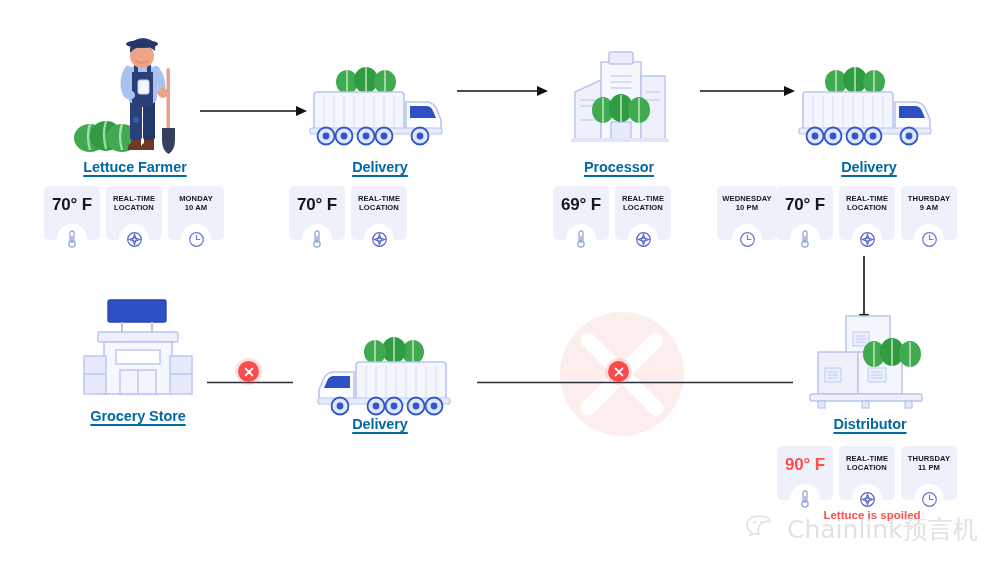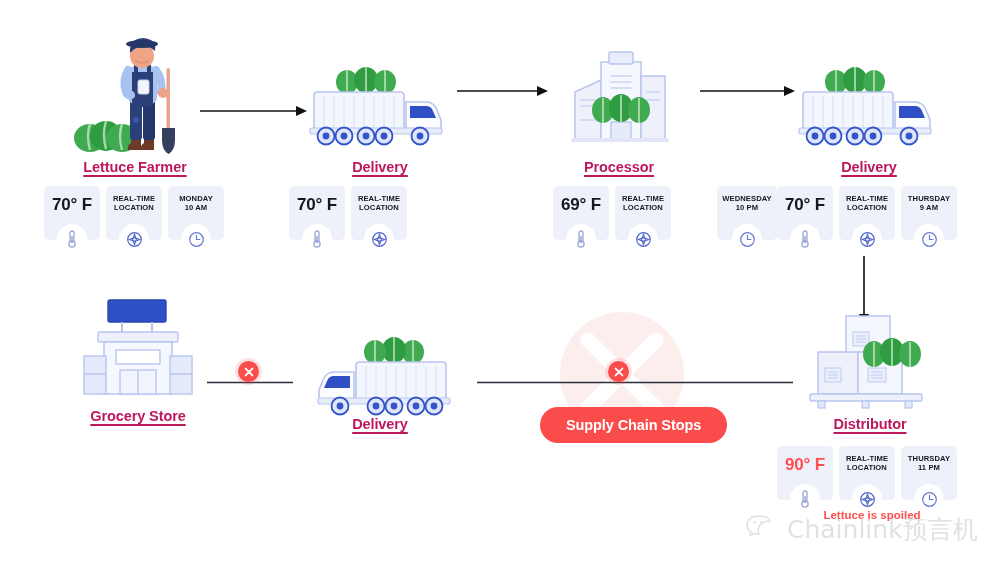--- a/index.html
+++ b/index.html
@@ -8,21 +8,21 @@
     background:#ffffff;
     font-family:"Liberation Sans","DejaVu Sans",sans-serif;
     color:#1b1f2b;
   }
   .stage{position:absolute;inset:0;}
   .node{position:absolute;}
   .art{position:absolute;}
   .node-label{
     position:absolute;text-align:center;
     font-size:14.5px;font-weight:700;letter-spacing:-0.1px;
-    color:#be185d;
+    color:#0369a1;
     text-decoration:underline;text-underline-offset:3px;
     text-decoration-thickness:1.6px;
     white-space:nowrap;
   }
   .cards{position:absolute;display:flex;gap:6px;}
   .card{
     width:56px;height:54px;background:#eef0fa;border-radius:5px;
     position:relative;display:flex;align-items:flex-start;
     justify-content:center;padding-top:9px;box-sizing:border-box;
   }
@@ -472,23 +472,20 @@
     <svg width="316" height="3" viewBox="0 0 316 3">
         <line x1="0" y1="1.5" x2="316" y2="1.5" stroke="#2a2f3a" stroke-width="1.6"></line>
       </svg>
   </div>
   <div class="xmark" style="left:608px;top:361px;">
     <svg width="10" height="10" viewBox="0 0 10 10">
         <path d="M1.6 1.6 L8.4 8.4 M8.4 1.6 L1.6 8.4" stroke="#fff" stroke-width="1.9" stroke-linecap="round"></path>
       </svg>
   </div>
 
-  <div class="pill" style="left:540px;top:407px;">
-    <span>Supply Chain Stops</span>
-  </div>
 
   <div class="node" style="left:300px;top:328px;">
     <div class="art">
       <svg width="160" height="92" viewBox="0 0 160 92">
         <g transform="translate(160,0) scale(-1,1)">
           <g>
             <ellipse cx="47" cy="24" rx="11" ry="12" fill="#3faa4f"></ellipse>
             <ellipse cx="66" cy="22" rx="12" ry="13" fill="#2f9c42"></ellipse>
             <ellipse cx="85" cy="24" rx="11" ry="12" fill="#3faa4f"></ellipse>
             <path d="M47 12 v24 M66 9 v27 M85 12 v24" stroke="#d8f0d0" stroke-width="2" opacity=".65"></path>

